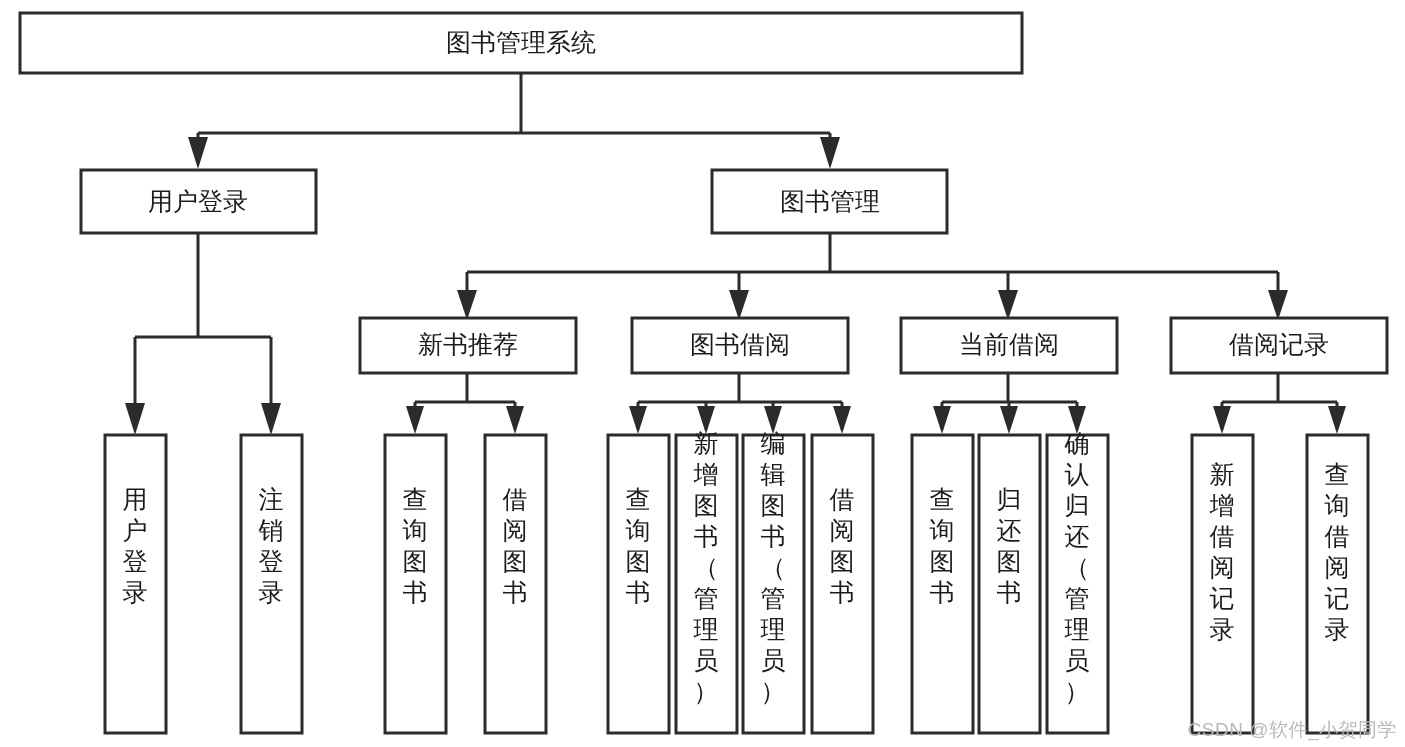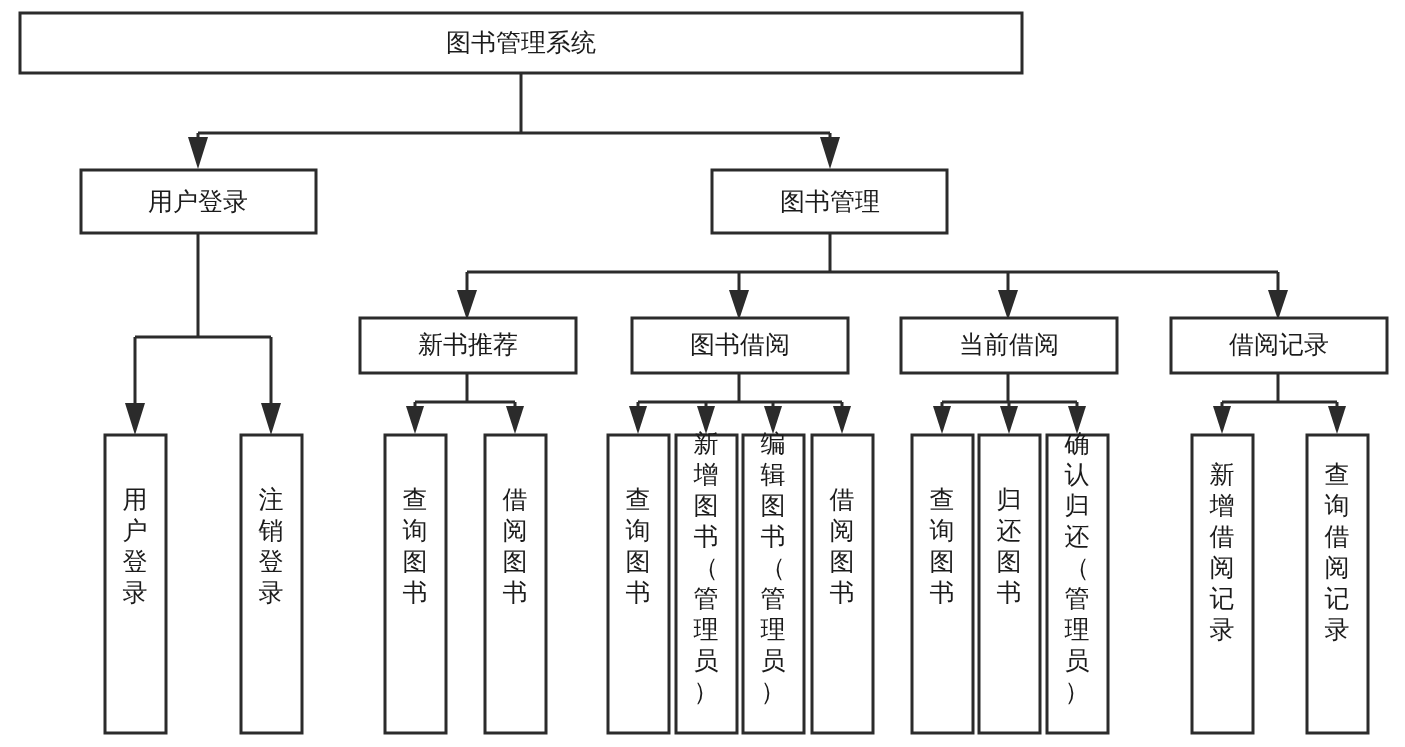--- a/index.html
+++ b/index.html
@@ -231,14 +231,15 @@
       <text class="node-label-v" x="1222" y="483"><tspan x="1222" y="483" text-anchor="middle">新</tspan><tspan x="1222" y="514" text-anchor="middle">增</tspan><tspan x="1222" y="545" text-anchor="middle">借</tspan><tspan x="1222" y="576" text-anchor="middle">阅</tspan><tspan x="1222" y="607" text-anchor="middle">记</tspan><tspan x="1222" y="638" text-anchor="middle">录</tspan></text>
     </g>
 
     <g>
       <rect class="node-box" x="1307" y="435" width="61" height="298"></rect>
       <text class="node-label-v" x="1337" y="483"><tspan x="1337" y="483" text-anchor="middle">查</tspan><tspan x="1337" y="514" text-anchor="middle">询</tspan><tspan x="1337" y="545" text-anchor="middle">借</tspan><tspan x="1337" y="576" text-anchor="middle">阅</tspan><tspan x="1337" y="607" text-anchor="middle">记</tspan><tspan x="1337" y="638" text-anchor="middle">录</tspan></text>
     </g>
 
   </svg>
 
+  <div class="watermark-text">CSDN @软件_小贺同学</div>
 
 </div>
 
 </body></html>

